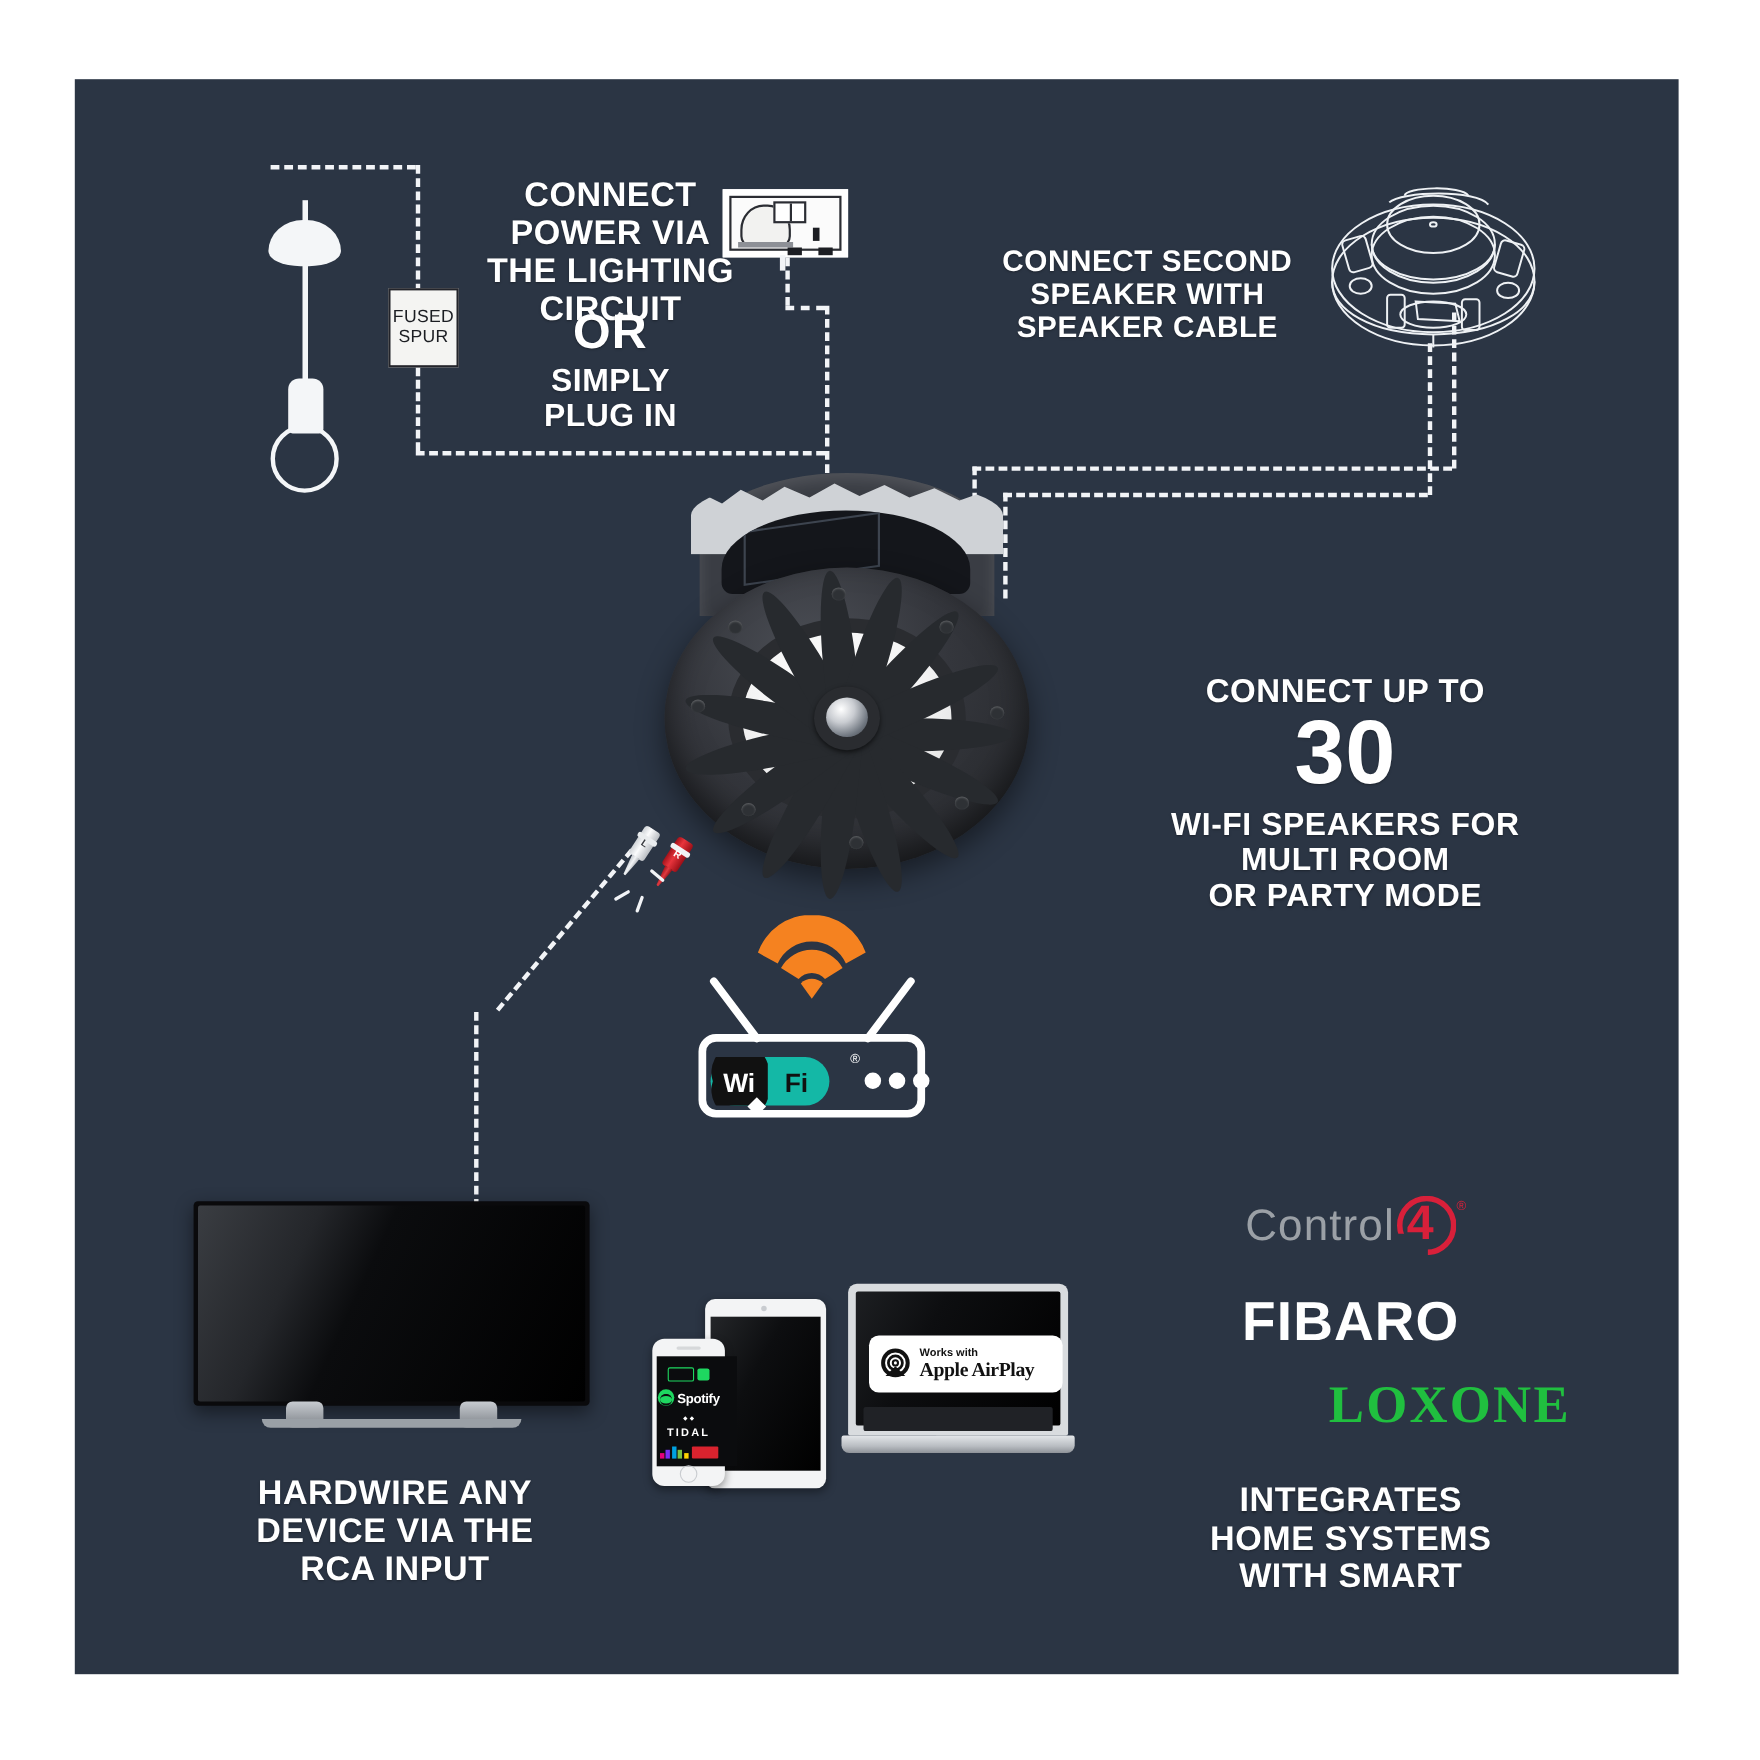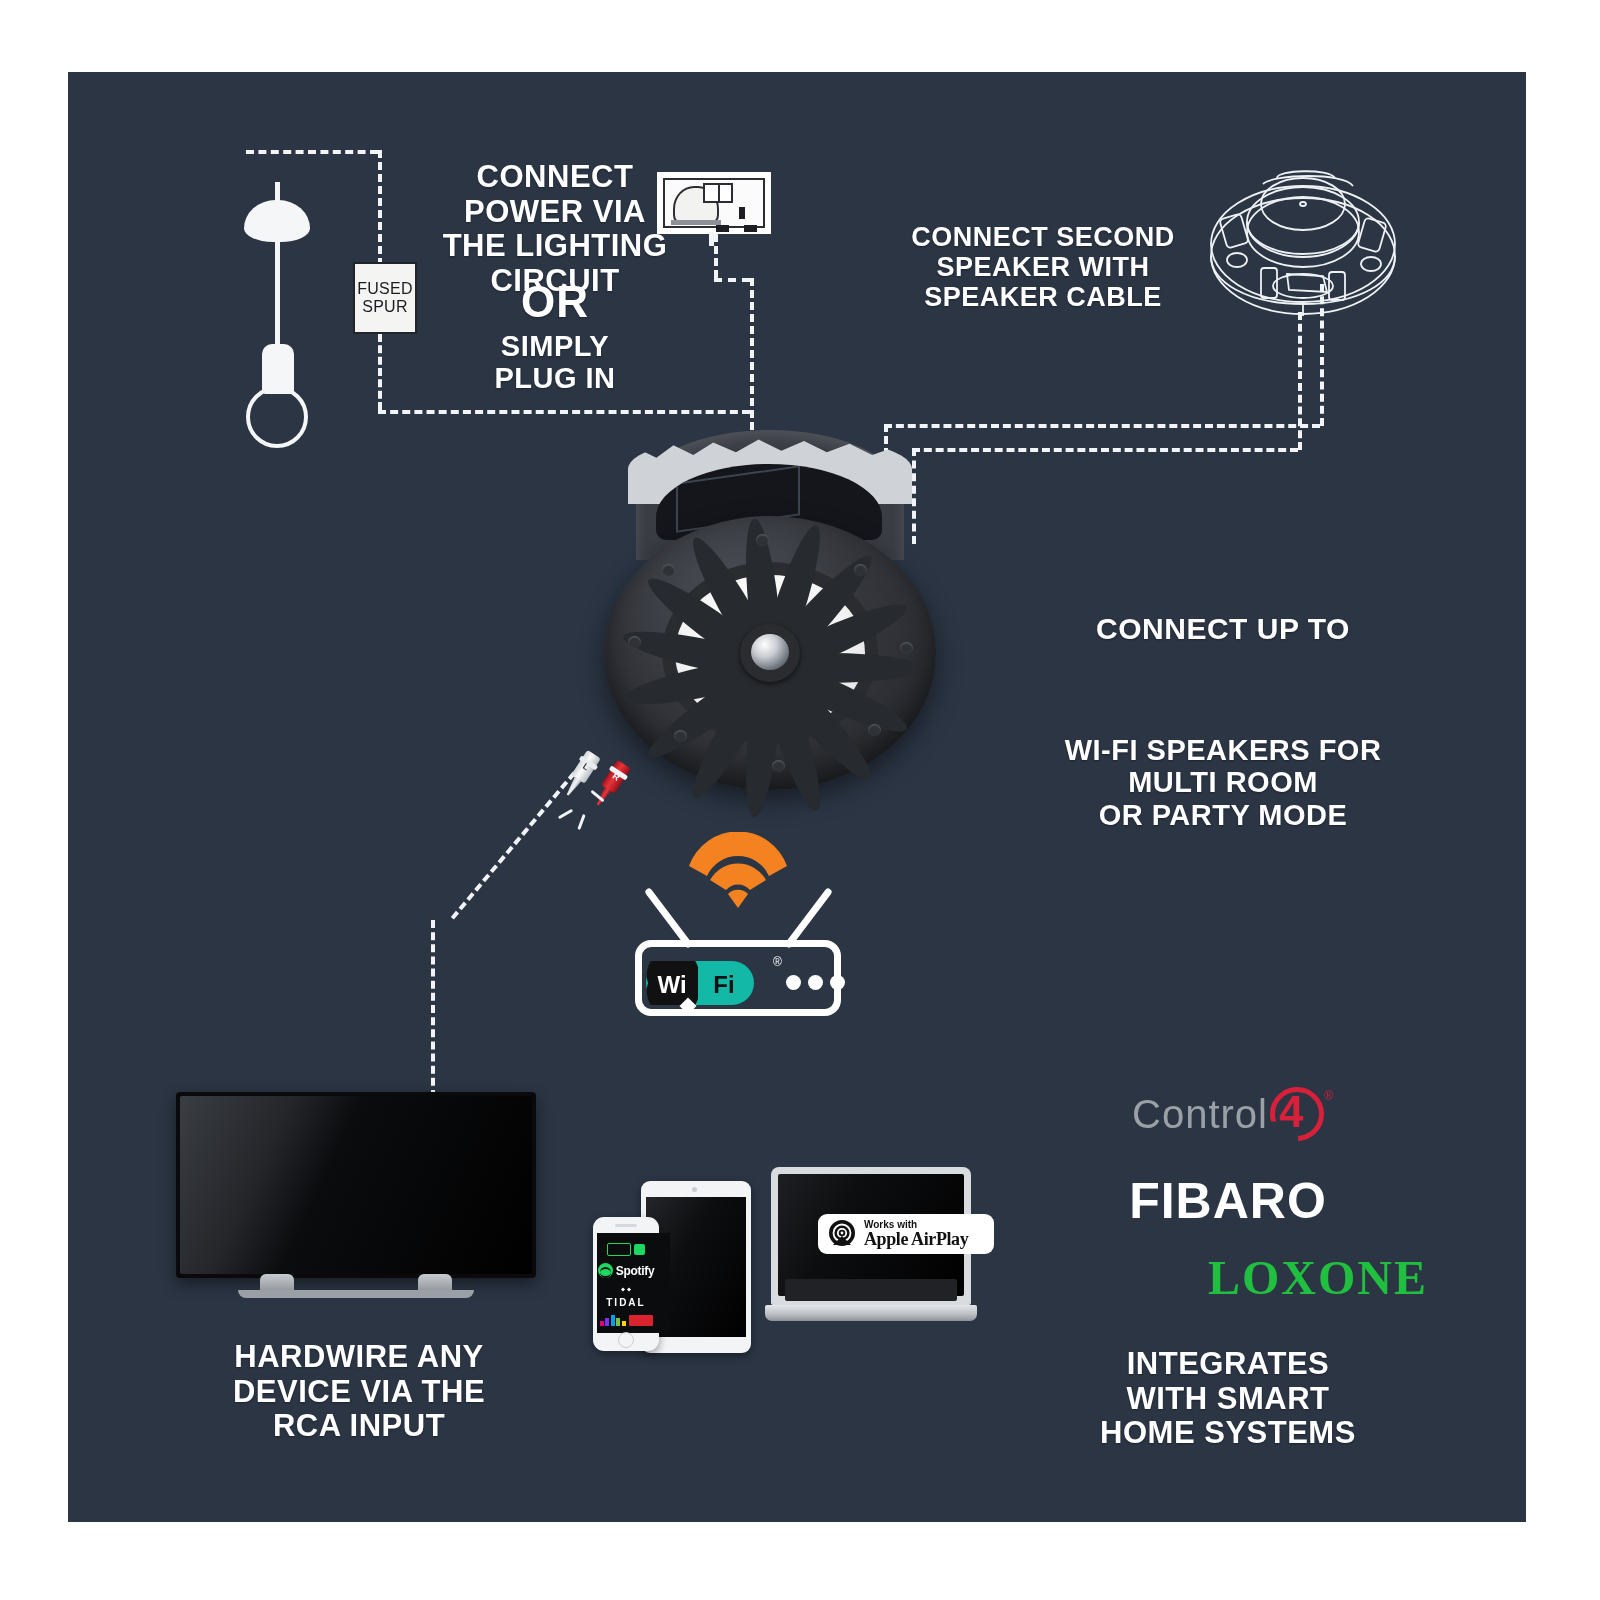--- a/index.html
+++ b/index.html
@@ -131,22 +131,22 @@
   .tablet-cam{position:absolute;left:51px;top:6px;width:5px;height:5px;border-radius:50%;background:#c9ccd0;}
   .laptop{position:absolute;left:172px;top:10px;width:212px;height:188px;}
   .lap-lid{position:absolute;left:6px;top:0;width:200px;height:138px;background:#d9dcdf;
      border-radius:8px 8px 2px 2px;padding:7px 7px 9px 7px;box-sizing:border-box;}
   .lap-scr{position:relative;width:100%;height:100%;border-radius:2px;
      background:linear-gradient(118deg,#1d1f22 0%,#0d0e10 34%,#000 100%);}
   .lap-base{position:absolute;left:0;top:138px;width:212px;height:16px;
      background:linear-gradient(180deg,#e4e7ea 0%,#b9bdc2 60%,#8e9298 100%);border-radius:2px 2px 7px 7px;}
   .lap-notch{position:absolute;left:86px;top:138px;width:40px;height:5px;background:#9ea3a9;border-radius:0 0 5px 5px;}
   .lap-kbd{position:absolute;left:18px;top:112px;width:176px;height:24px;background:#202226;border-radius:2px;}
-  .airplay-badge{position:absolute;left:12px;top:40px;width:176px;height:40px;background:#ffffff;
-     border-radius:9px;display:flex;align-items:center;gap:7px;padding:0 9px;box-sizing:border-box;margin-left:28px;}
+  .airplay-badge{position:absolute;left:12px;top:40px;width:176px;height:52px;background:#ffffff;
+     border-radius:9px;display:flex;align-items:center;gap:7px;padding:0 9px;box-sizing:border-box;}
   .ap-txt{display:flex;flex-direction:column;line-height:1;}
   .ap-works{font-size:10px;color:#111;font-weight:bold;font-family:"Liberation Sans",sans-serif;}
   .ap-name{font-size:18px;color:#111;font-weight:bold;font-family:Liberation Serif, serif;letter-spacing:-.4px;}
   .phone-app{position:absolute;left:0;width:58px;display:flex;align-items:center;
      justify-content:center;gap:3px;}
   .sp-logo{width:15px;height:15px;border-radius:50%;background:#1ed760;position:relative;}
   .sp-logo:after{content:"";position:absolute;left:2px;top:4px;width:11px;height:7px;
      border-top:2px solid #0b0c0e;border-bottom:2px solid #0b0c0e;border-radius:50%;}
   .sp-word{color:#fff;font-size:12px;font-weight:bold;font-family:"Liberation Sans",sans-serif;letter-spacing:-.3px;}
   .tidal-word{color:#fff;font-size:10px;font-weight:bold;letter-spacing:2px;font-family:"Liberation Sans",sans-serif;}
@@ -331,20 +331,21 @@
     </div>
 
     <svg width="110" height="78" viewBox="0 0 110 78" style="position:absolute;left:60px;top:0;">
       <path d="M6 34 A52 52 0 0 1 104 34 L86 44 A34 34 0 0 0 24 44 Z" fill="#f58220"></path>
       <path d="M27 48 A32 32 0 0 1 83 48 L67 58 A16 16 0 0 0 43 58 Z" fill="#f58220"></path>
       <path d="M45 62 A14 14 0 0 1 65 62 L55 76 Z" fill="#f58220"></path>
     </svg>
   </div>
 
   <div class="txt" style="left:955px;top:540px;width:400px;font-size:30px;">CONNECT UP TO</div>
+  <div class="txt" style="left:955px;top:572px;width:400px;font-size:82px;line-height:1;">30</div>
   <div class="txt" style="left:955px;top:662px;width:400px;font-size:29px;">
     <div>WI-FI SPEAKERS FOR</div>
     <div>MULTI ROOM</div>
     <div>OR PARTY MODE</div>
   </div>
 
   <div id="tv">
     <div class="tv-frame">
       <div class="tv-screen"></div>
     </div>
@@ -430,18 +431,18 @@
         <span class="c4-circle"></span>
         <span class="c4-four">4</span>
         <span class="c4-reg">®</span>
       </span>
     </div>
     <div class="fibaro" style="margin-top:26px;">FIBARO</div>
     <div class="loxone" style="margin-top:20px;">LOXONE</div>
   </div>
   <div class="txt" style="left:960px;top:1275px;width:400px;font-size:31px;">
     <div>INTEGRATES</div>
+    <div>HOME SYSTEMS</div>
     <div>WITH SMART</div>
-    <div>HOME SYSTEMS</div>
   </div>
 
  </div>
 </div>
 
 </body></html>

